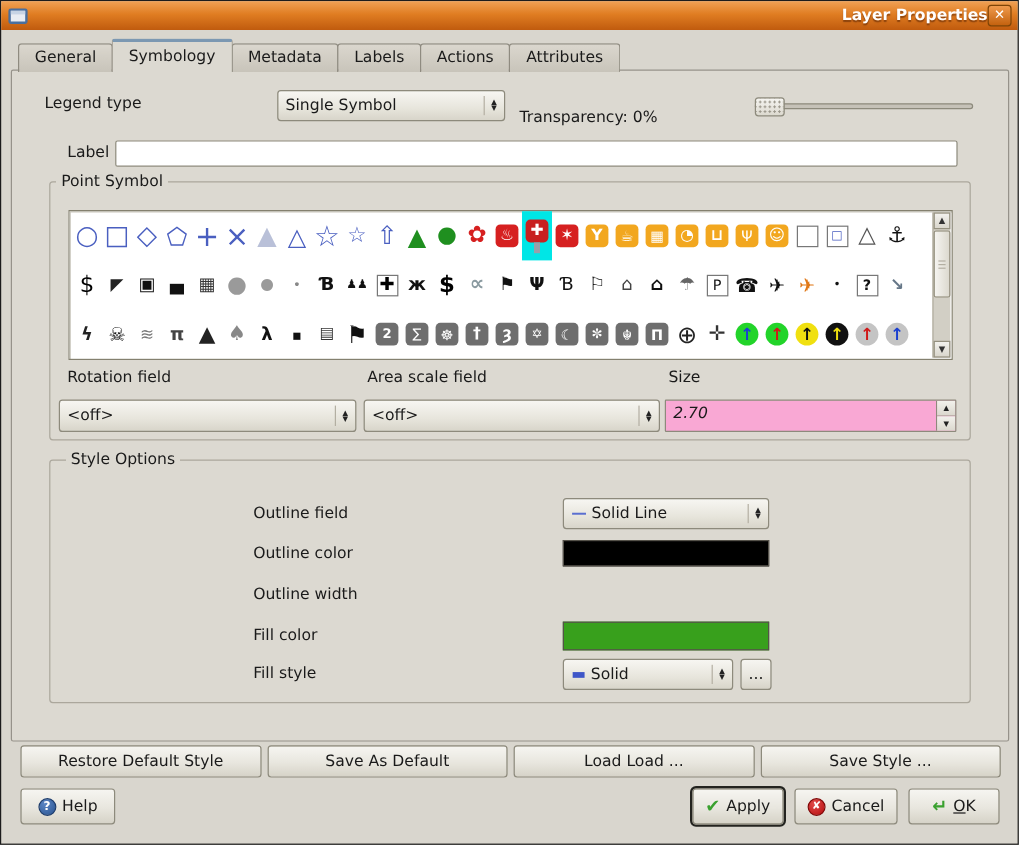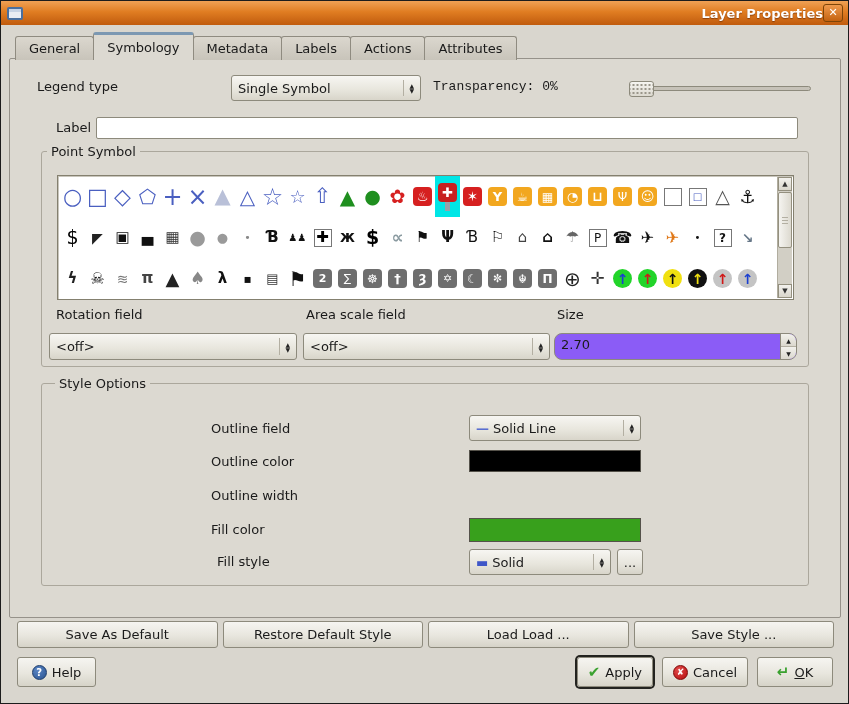--- a/index.html
+++ b/index.html
@@ -33,22 +33,22 @@
   .tabpage{ position:absolute; left:8px; top:57px; width:832px; height:560px;
     border:1px solid #96928a; border-radius:2px; background:#dcd9d1; }
   
   .lbl{ position:absolute; white-space:nowrap; }
   .combo{ position:absolute; display:flex; align-items:center; padding:0 6px;
     background:linear-gradient(#f7f6f2,#e7e5dc 60%,#d8d5ca);
     border:1px solid #8d8a7c; border-radius:3px; font-size:13px; }
   .combo .spin{ margin-left:auto; display:flex; flex-direction:column; align-items:center;
     justify-content:center; border-left:1px solid #b3afa2; padding-left:5px; height:70%;
     font-size:6px; line-height:5px; color:#222; }
-  .spinbox{ position:absolute; display:flex; background:#8b5cf6;
-    border:1px solid #8d8a7c; border-radius:8px; overflow:hidden; }
+  .spinbox{ position:absolute; display:flex; background:#f9a8d4;
+    border:1px solid #8d8a7c; border-radius:1px; overflow:hidden;font-style:italic; }
   .spinbox .val{ flex:1; padding:3px 6px; font-size:13px; }
   .spinbox .btns{ width:16px; display:flex; flex-direction:column; border-left:1px solid #8d8a7c; }
   .spinbox .btns div{ flex:1; display:flex; align-items:center; justify-content:center;
     font-size:6px; color:#222; background:linear-gradient(#f2f1ec,#dbd8ce); }
   .spinbox .btns div:first-child{ border-bottom:1px solid #b3afa2; }
   .textinput{ position:absolute; background:#fff; border:1px solid #8d8a7c; border-radius:2px; }
   .slider-track{ position:absolute; height:5px; background:#c6c2b8;
     border:1px solid #8d8a7c; border-radius:3px; }
   .slider-handle{ position:absolute; left:-1px; top:-6px; width:25px; height:16px;
     border:1px solid #8d8a7c; border-radius:3px;
@@ -128,21 +128,21 @@
   <div class="tabpage"></div>
 
   <div class="lbl" style="left:36px;top:78px;">Legend type</div>
   <div class="combo" style="left:230px;top:74px;width:190px;height:26px;">
     <span>Single Symbol</span>
     <span class="spin">
         <span>▲</span>
         <span>▼</span>
       </span>
   </div>
-  <div class="lbl" style="left:432px;top:78px;font-family:Liberation Mono, monospace;">Transparency: 0%</div>
+  <div class="lbl" style="left:432px;top:90px;">Transparency: 0%</div>
   <div class="slider-track" style="left:628px;top:85px;width:182px;">
     <div class="slider-handle" style="left: -1px;"></div>
   </div>
 
   <div class="lbl" style="left:55px;top:119px;">Label</div>
   <input class="textinput" style="left: 95px; top: 116px; width: 702px; height: 22px;" placeholder="" value="">
 
   <fieldset class="group" style="left:40px;top:143px;width:768px;height:223px;">
     <legend>Point Symbol</legend>
   </fieldset>
@@ -457,36 +457,36 @@
   </div>
 
   <div class="lbl" style="left:210px;top:453px;">Outline color</div>
   <div class="swatch" style="left: 468px; top: 449px; width: 172px; height: 22px; background: rgb(0, 0, 0);"></div>
 
   <div class="lbl" style="left:210px;top:487px;">Outline width</div>
 
   <div class="lbl" style="left:210px;top:521px;">Fill color</div>
   <div class="swatch" style="left: 468px; top: 517px; width: 172px; height: 24px; background: rgb(56, 160, 28);"></div>
 
-  <div class="lbl" style="left:216px;top:553px;">Fill style</div>
+  <div class="lbl" style="left:210px;top:553px;">Fill style</div>
   <div class="combo" style="left:468px;top:548px;width:142px;height:26px;">
     <span class="combo-glyph" style="color: rgb(63, 87, 200);">▬</span>
     <span>Solid</span>
     <span class="spin">
         <span>▲</span>
         <span>▼</span>
       </span>
   </div>
   <div class="btn" style="position:absolute;left:616px;top:548px;width:26px;height:26px;">
     <span>...</span>
   </div>
 
   <div class="btnrow">
+    <div class="btn">Restore Default Style</div>
     <div class="btn">Save As Default</div>
-    <div class="btn">Restore Default Style</div>
     <div class="btn">Load Load ...</div>
     <div class="btn">Save Style ...</div>
   </div>
 
   <div class="btn help-btn">
     <span class="ico-circle help-ico">?</span>
     <span>Help</span>
   </div>
   <div class="dlgbtns">
     <div class="btn focused">

